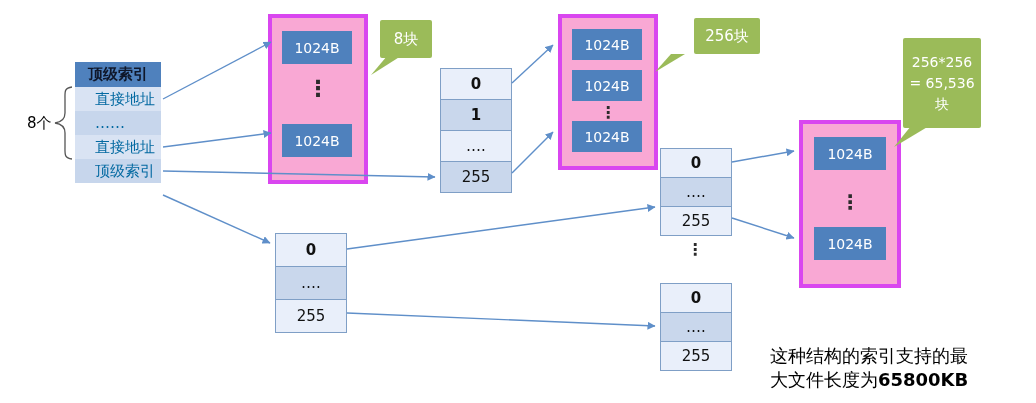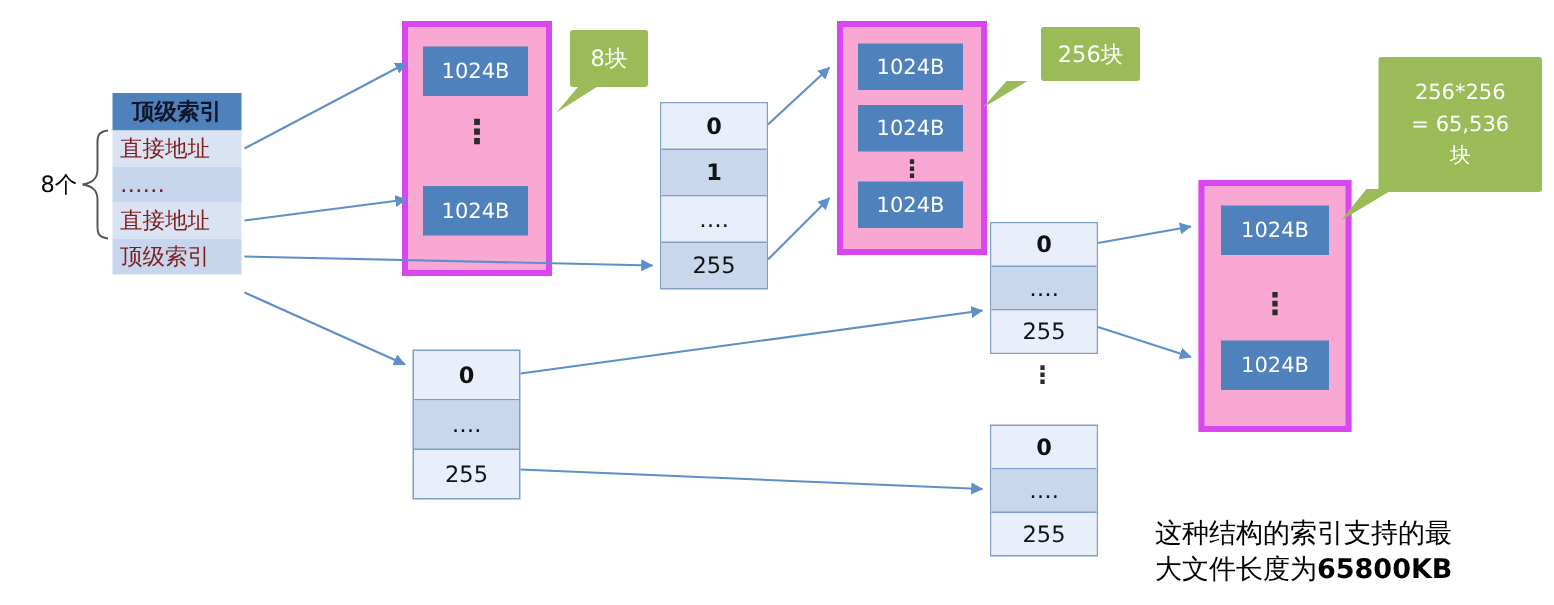--- a/index.html
+++ b/index.html
@@ -1,20 +1,20 @@
 <!DOCTYPE html>
 <html><head>
 <meta charset="utf-8">
 <style>
   html,body{margin:0;padding:0;background:#fff;}
   body{font-family:"DejaVu Sans","Liberation Sans",sans-serif;}
   .stage{position:relative;width:1036px;height:403px;background:#fff;overflow:hidden;}
   .abs{position:absolute;}
   .idx-header{height:25px;background:#4f81bd;color:#0f172a;font-weight:bold;font-size:15px;display:flex;align-items:center;justify-content:center;}
-  .idx-row{height:24px;font-size:15px;color:#7f1d1d;display:flex;align-items:center;padding-left:5px;}
+  .idx-row{height:24px;font-size:15px;color:#0369a1;display:flex;align-items:center;padding-left:20px;}
   .idx-row.a{background:#d9e3f3;}
   .idx-row.b{background:#c7d6ec;}
   .count-label{font-size:15px;color:#000;}
   .red-box{position:absolute;border:4px solid #d946ef;background:#f9a8d4;}
   .blk{position:absolute;left:10px;width:70px;background:#4f81bd;color:#fff;font-size:14px;display:flex;align-items:center;justify-content:center;}
   .vdots{position:absolute;left:0;width:100%;text-align:center;font-weight:bold;color:#2b2b2b;line-height:1;}
   .callout{position:absolute;background:#9bbb59;color:#fff;display:flex;align-items:center;justify-content:center;text-align:center;border-radius:2px;}
   .num-table{position:absolute;border:1px solid #7f9fc6;background:#fff;}
   .num-cell{font-size:15px;color:#111;display:flex;align-items:center;justify-content:center;border-bottom:1px solid #7f9fc6;}
   .num-cell:last-child{border-bottom:none;}
@@ -76,21 +76,21 @@
     <div class="num-cell bg-a bold" style="height:28px;">0</div>
     <div class="num-cell bg-b" style="height:28px;">….</div>
     <div class="num-cell bg-a" style="height:28px;">255</div>
   </div>
 
   <div class="red-box" style="left:799px;top:120px;width:94px;height:160px;">
     <div class="blk" style="left:11px;top:13px;height:33px;width:72px;">1024B</div>
     <div class="vdots" style="top:68px;font-size:20px;">⋮</div>
     <div class="blk" style="left:11px;top:103px;height:33px;width:72px;">1024B</div>
   </div>
-  <div class="callout" style="left:903px;top:38px;width:109px;height:90px;font-size:14px;flex-direction:column;line-height:1.5;margin-left:16px;">
+  <div class="callout" style="left:903px;top:38px;width:78px;height:90px;font-size:14px;flex-direction:column;line-height:1.5;">
     <div>256*256</div>
     <div>= 65,536</div>
     <div>块</div>
   </div>
 
   <div class="footer-note" style="left:770px;top:344px;width:208px;">
     <span>这种结构的索引支持的最大文件长度为</span><b>65800KB</b>
   </div>
 
   <svg class="svg-overlay" width="1036" height="403" viewBox="0 0 1036 403">

